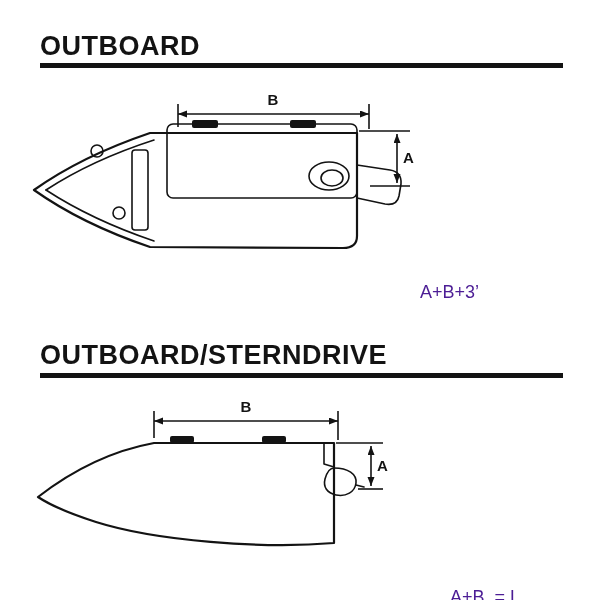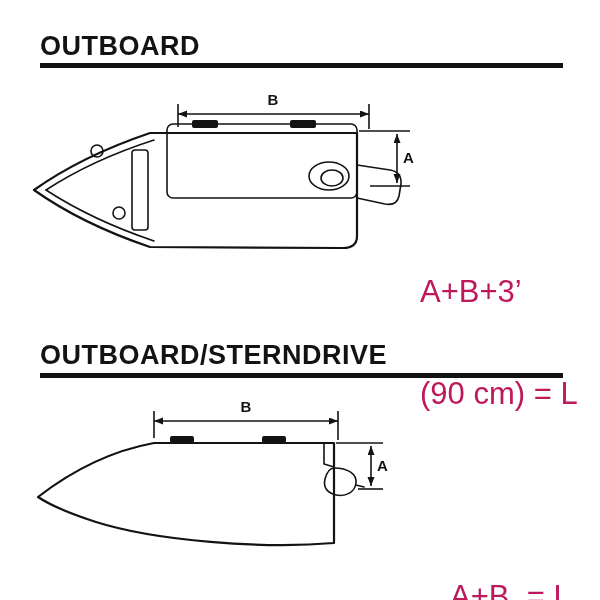--- a/index.html
+++ b/index.html
@@ -3,21 +3,21 @@
 <meta charset="utf-8">
 <style>
   * { margin:0; padding:0; box-sizing:border-box; }
   html,body { width:600px; height:600px; background:#ffffff;
               font-family:"Liberation Sans", sans-serif; }
   .page { position:relative; width:600px; height:600px; background:#ffffff; overflow:hidden;text-decoration:underline; }
   .title { position:absolute; left:40px; font-weight:bold; font-size:27px;
            letter-spacing:0.5px; color:#131313; }
   .rule { position:absolute; left:40px; width:523px; height:5px; background:#131313; }
   .art { position:absolute; left:0; top:0; }
-  .formula { position:absolute; font-size:31px; line-height:34px; color:#be185d; white-space:pre; }
+  .formula { position:absolute; font-size:18px; line-height:34px; color:#4c1d95; white-space:pre; }
   .stroke { fill:none; stroke:#131313; stroke-width:2.2; stroke-linejoin:round; stroke-linecap:round; }
   .thin   { fill:none; stroke:#131313; stroke-width:1.6; stroke-linejoin:round; stroke-linecap:round; }
   .dim    { fill:none; stroke:#131313; stroke-width:1.6; }
   .fill   { fill:#131313; stroke:none; }
   .dimlabel { font-family:"Liberation Sans", sans-serif; font-size:15px; font-weight:bold; fill:#131313; }
 </style>
 </head>
 <body>
 
 <div class="page">
@@ -79,20 +79,19 @@
 
       <path class="dim" d="M336 443 H383"></path>
       <path class="dim" d="M358 489 H383"></path>
       <path class="dim" d="M371 446 V486" marker-start="url(#arr)" marker-end="url(#arr)"></path>
       <text class="dimlabel" x="377" y="471" text-anchor="start">A</text>
     </g>
   </svg>
 
   <div class="formula" style="left:420px; top:207px">
     <div>A+B+3’</div>
-    <div>(90 cm) = L</div>
   </div>
 
   <div class="formula" style="left:450px; top:512px">
     <div>A+B  = L</div>
   </div>
 
 </div>
 
 </body></html>

